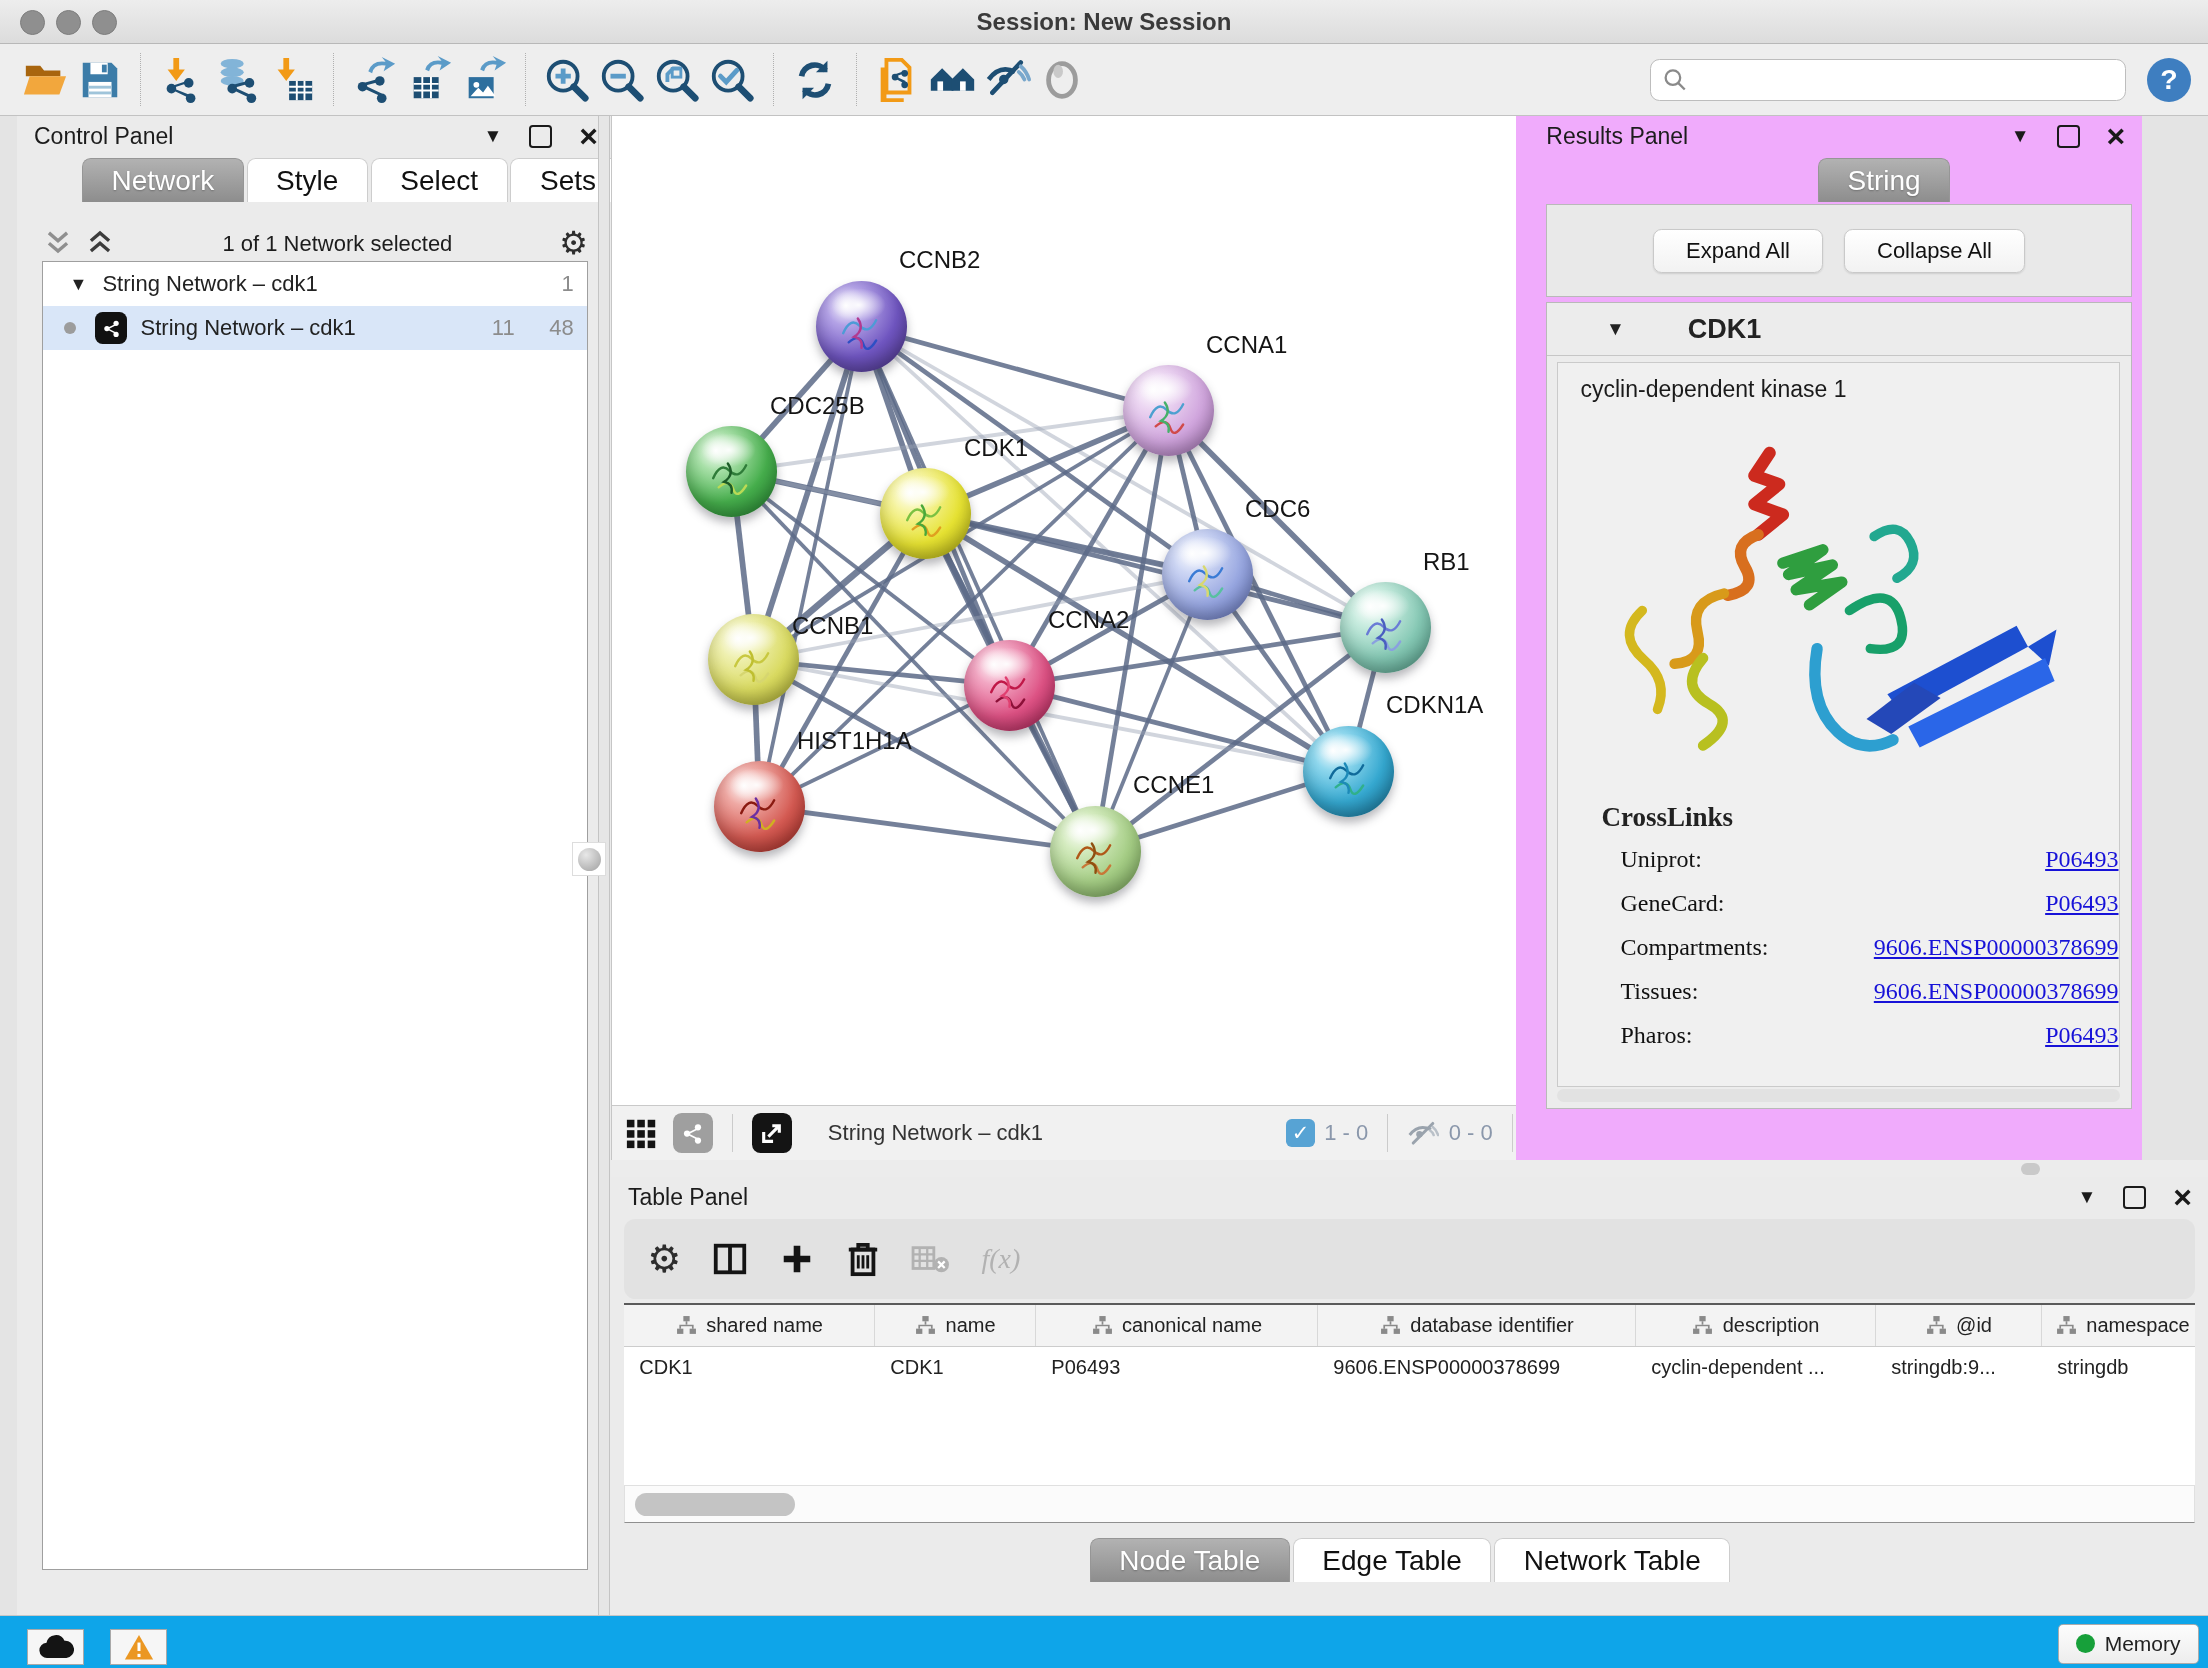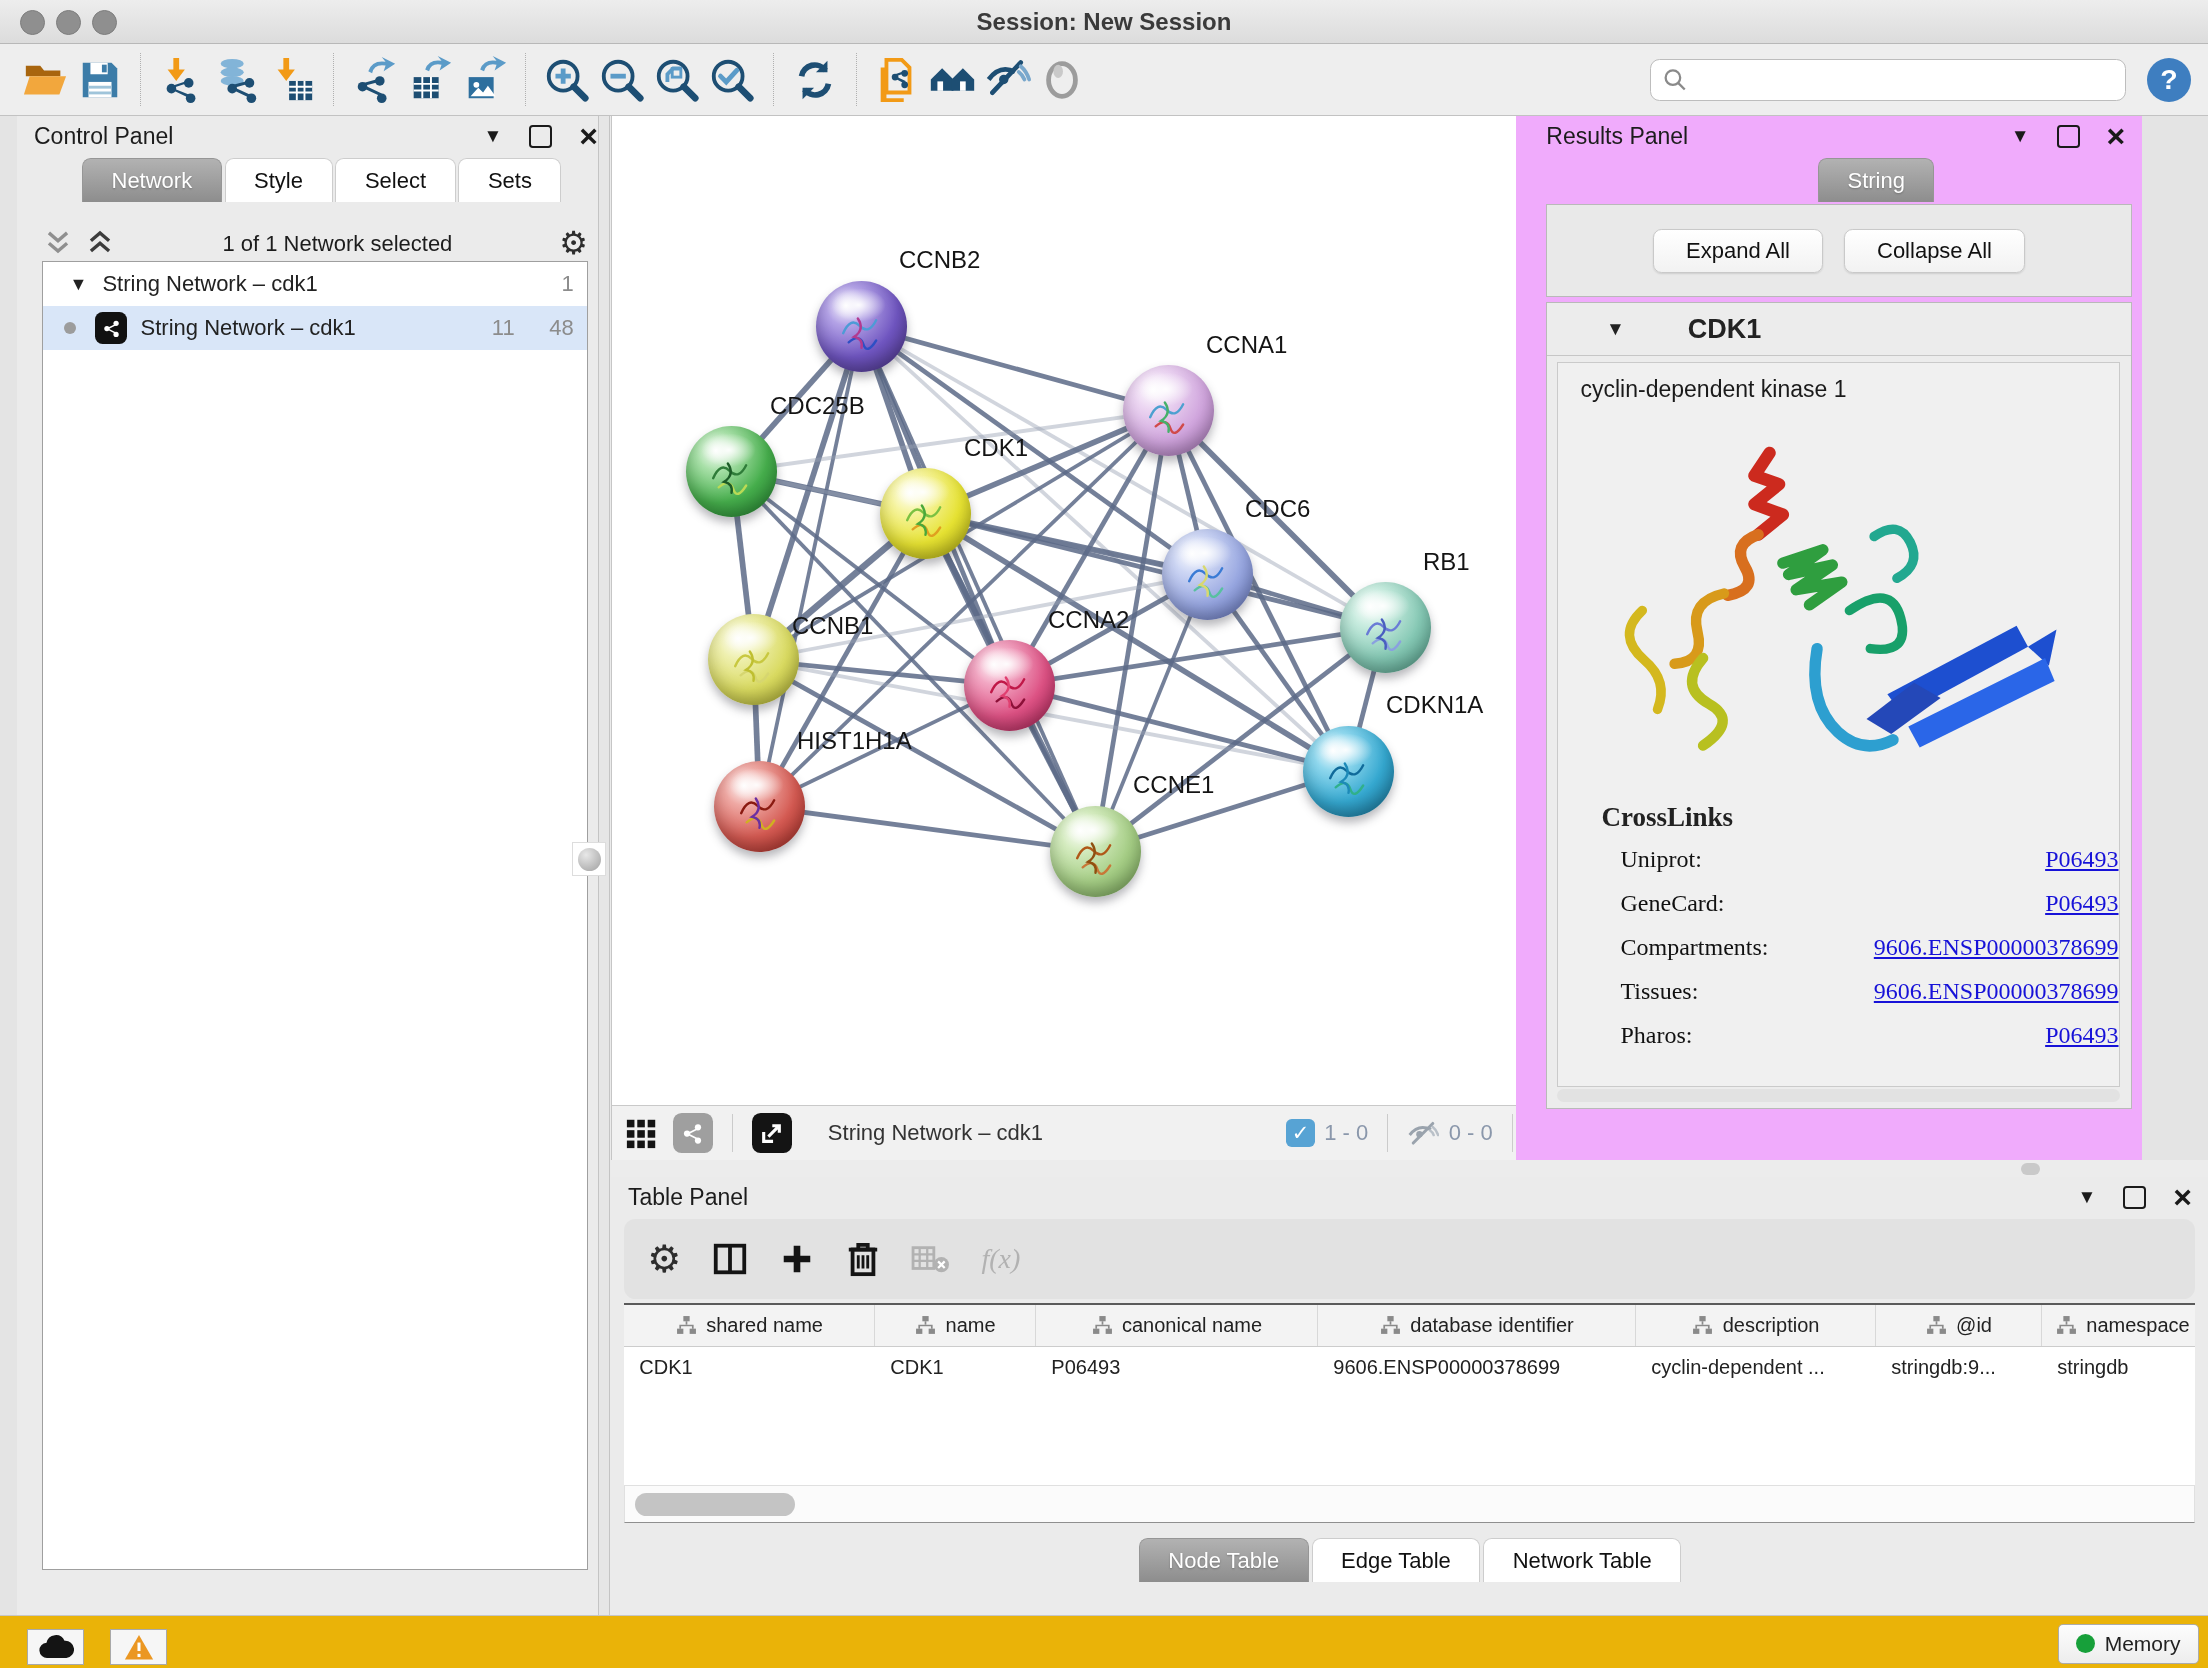--- a/index.html
+++ b/index.html
@@ -29,21 +29,21 @@
 
   
   .panel-head { display:flex; align-items:center; height:40px; padding:0 17px; }
   .panel-title { font-size:23px; color:#1c1c1c; }
   .panel-ctrls { margin-left:auto; display:flex; align-items:center; gap:27px; }
   .pc-tri { font-size:19px; color:#1a1a1a; }
   .pc-box { width:23px; height:23px; border:2.9px solid #1a1a1a; border-radius:3.8px; }
   .pc-x { font-size:32px; font-weight:bold; color:#1a1a1a; line-height:23px; }
 
   .tabrow { display:flex; gap:2.9px; }
-  .tab { height:44px; padding:0 28.5px; display:flex; align-items:center; font-size:22px;
+  .tab { height:44px; padding:0 28.5px; display:flex; align-items:center; font-size:28px;
     background:#fff; border:1px solid #cdcdcd; border-bottom:none; border-radius:8.6px 8.6px 0 0; color:#111; }
   .tab.active { background:linear-gradient(#b2b2b2,#8d8d8d); color:#fff; border-color:#969696;
     text-shadow:0 1px 1.9px rgba(0,0,0,.25); }
 
   
   .control-panel { position:absolute; left:17px; top:116px; width:598px; height:1499px; background:#ebebeb; }
   .cp-tabs { position:absolute; left:65px; top:42px; }
   .cp-toolrow { position:absolute; left:25px; top:93px; width:546px; height:48px; display:flex; align-items:flex-end; }
   .cp-status { font-size:22px; color:#1c1c1c; flex:1; text-align:center; }
   .gear { font-size:32px; color:#2d2d2d; line-height:28.5px; }
@@ -109,21 +109,21 @@
     border-right:1px solid #d8d8d8; overflow:hidden; white-space:nowrap; flex:0 0 auto; }
   .tp-datarow { display:flex; height:42px; }
   .tp-cell { font-size:20px; padding:8.6px 0 0 15px; overflow:hidden; white-space:nowrap; flex:0 0 auto; }
   .tp-scroll { position:absolute; left:13.3px; top:308px; width:1571px; height:38px; background:#fbfbfb; border:1px solid #e0e0e0; border-bottom:1.9px solid #8f8f8f; }
   .tp-thumb { position:absolute; left:9.5px; top:6.7px; width:160px; height:23px; border-radius:11.4px; background:#c4c4c4; }
   .tp-tabs { position:absolute; left:0; top:361px; width:1598px; display:flex; justify-content:center; }
   .grayicon { color:#b2b2b2; }
   .fx { font-family:"Liberation Serif", serif; font-style:italic; font-size:28px; color:#b2b2b2; }
 
   
-  .statusbar { position:absolute; left:0; top:1615px; width:2208px; height:53px; background:#eab308; border-top:1px solid #c6c6c6; }
+  .statusbar { position:absolute; left:0; top:1615px; width:2208px; height:53px; background:#0ea5e9; border-top:1px solid #c6c6c6; }
   .sq-btn { position:absolute; top:13.3px; width:57px; height:36px; background:#f6f6f6; border:1.9px solid #a9a9a9; display:flex; align-items:center; justify-content:center; }
   .mem-btn { position:absolute; right:9.5px; top:7.6px; height:40px; background:linear-gradient(#fdfdfd,#ededed);
     border:1px solid #ababab; border-radius:4.8px; display:flex; align-items:center; gap:9.5px; padding:0 17px; font-size:21px; }
   .mem-dot { width:19px; height:19px; border-radius:50%; background:#17a03a; }
 
   svg { display:block; }
 </style>
 </head>
 <body>
 

